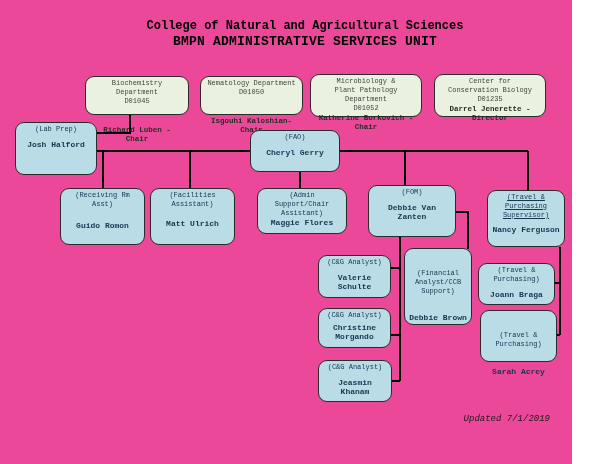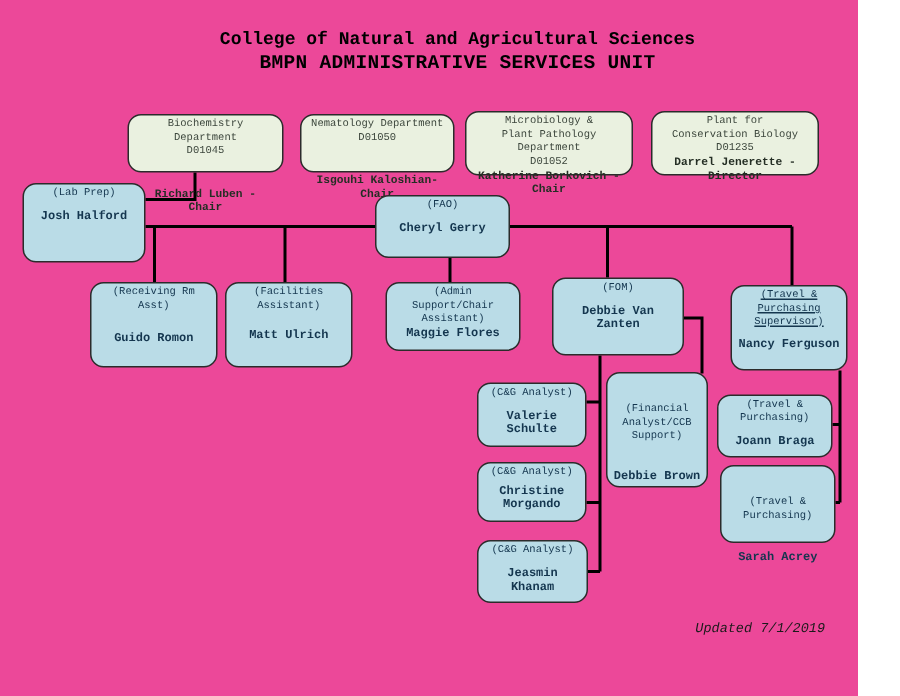--- a/index.html
+++ b/index.html
@@ -85,21 +85,21 @@
   </div>
 
   <div class="box dept-box" style="left:310px;top:74px;width:112px;height:43px">
     <div class="line1">Microbiology &amp;</div>
     <div class="line2">Plant Pathology Department</div>
     <div class="code">D01052</div>
     <div class="head" style="margin-top:1px">Katherine Borkovich - Chair</div>
   </div>
 
   <div class="box dept-box" style="left:434px;top:74px;width:112px;height:43px">
-    <div class="line1">Plant for</div>
+    <div class="line1">Center for</div>
     <div class="line2">Conservation Biology</div>
     <div class="code">D01235</div>
     <div class="head" style="margin-top:1px">Darrel Jenerette - Director</div>
   </div>
 
   <div class="box staff-box" style="left:15px;top:122px;width:82px;height:53px">
     <div class="role">(Lab Prep)</div>
     <div class="name">Josh Halford</div>
   </div>
 

